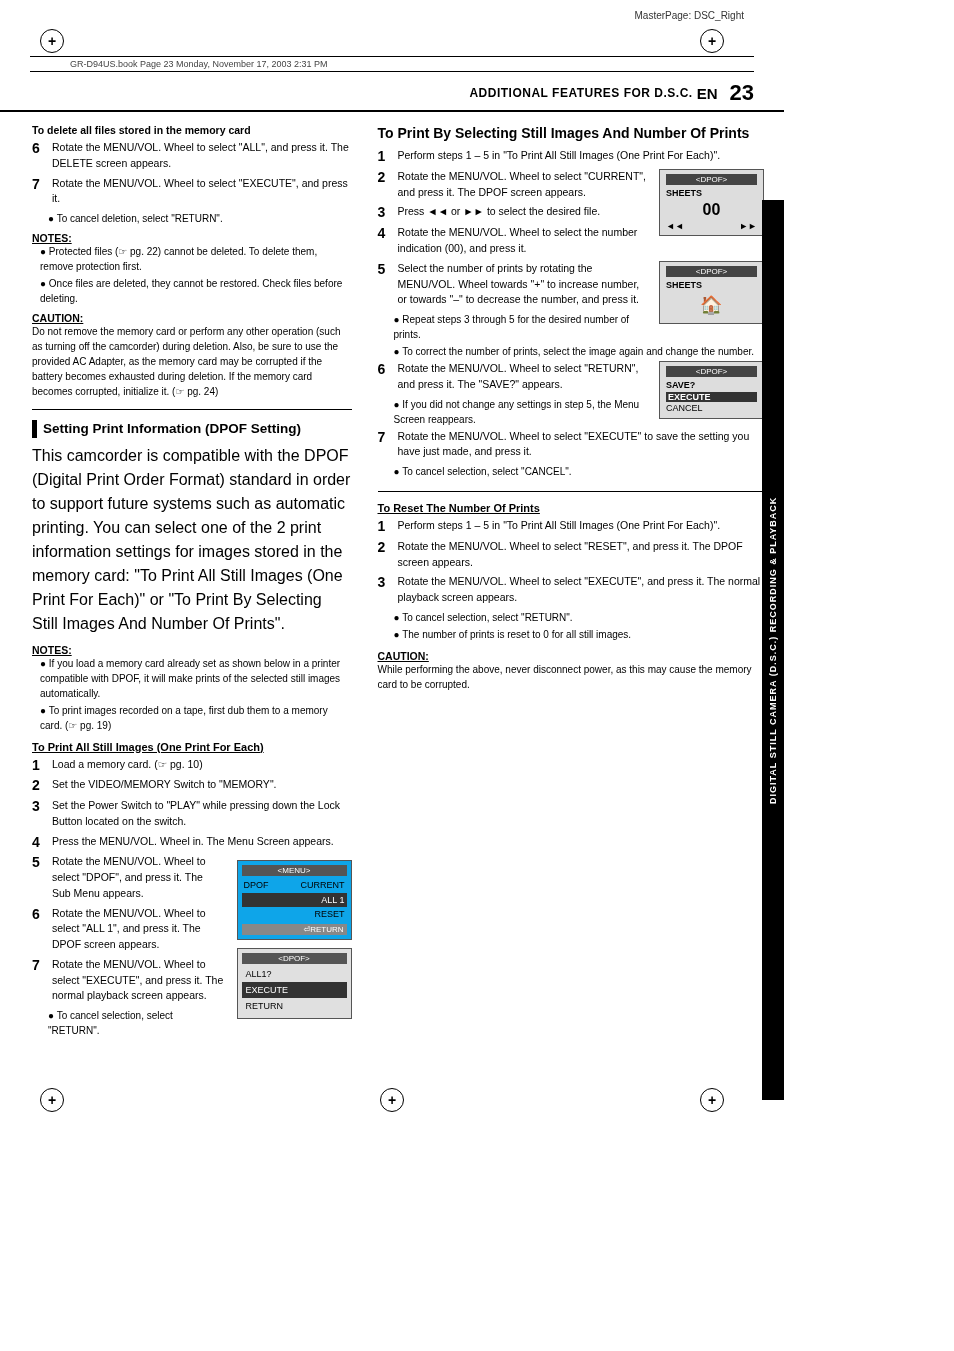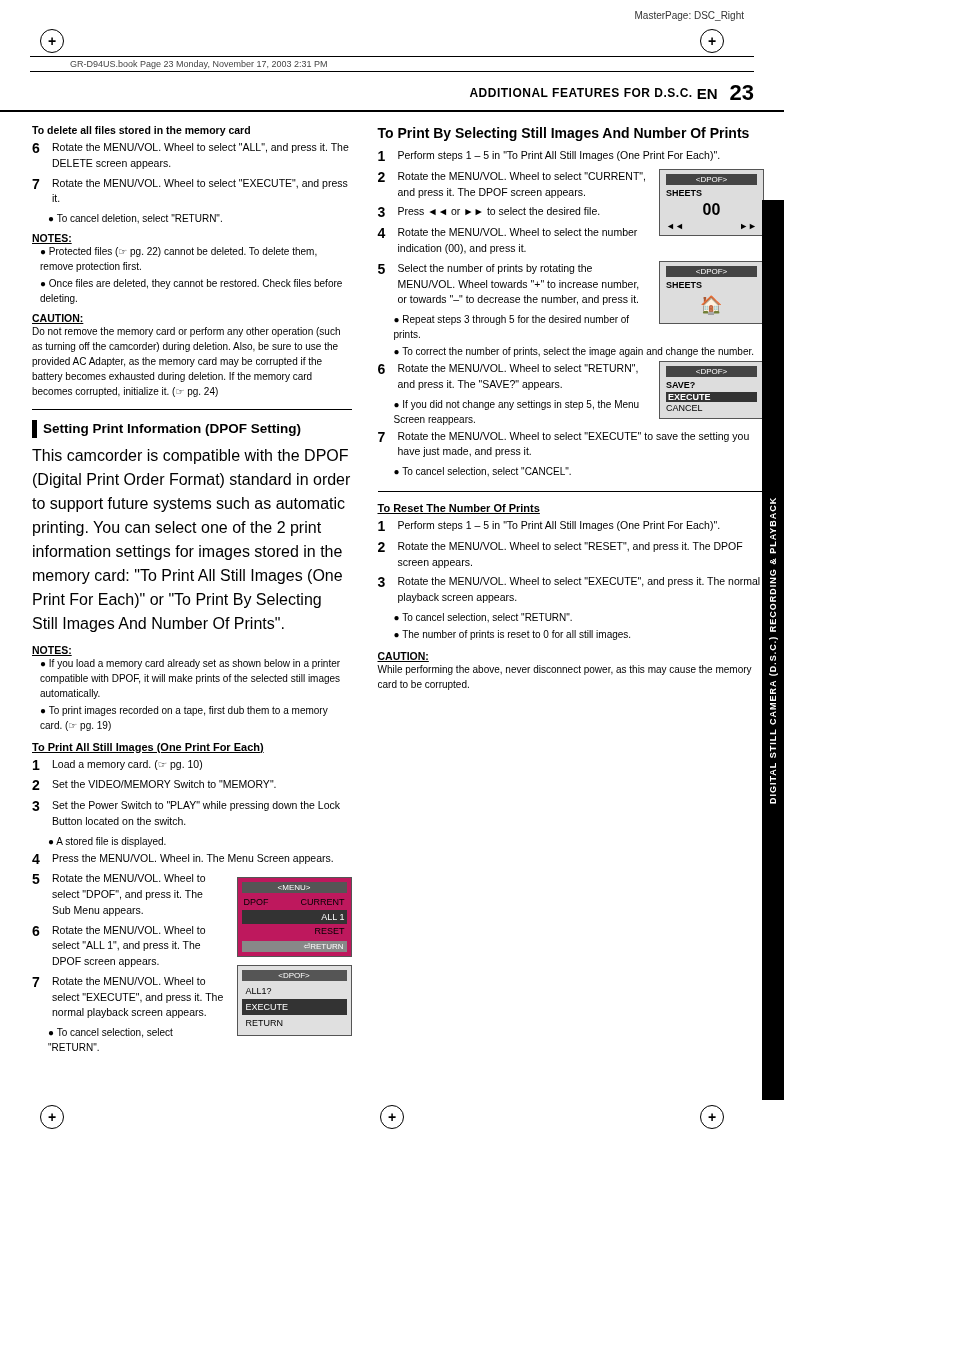--- a/index.html
+++ b/index.html
@@ -191,21 +191,21 @@
       padding-left: 16px;
       margin-bottom: 2px;
     }
     .step-bullet::before {
       content: '● ';
     }
 
     
     .menu-screen {
       border: 1.5px solid #555;
-      background: #be185d;
+      background: #0ea5e9;
       width: 115px;
       padding: 4px;
       margin: 6px 0 6px auto;
       font-size: 9px;
     }
     .menu-screen .ms-title {
       background: #555;
       color: #fff;
       text-align: center;
       font-size: 8px;
@@ -470,21 +470,20 @@
           <span class="step-text">Load a memory card. (☞ pg. 10)</span>
         </div>
         <div class="step">
           <span class="step-num">2</span>
           <span class="step-text">Set the VIDEO/MEMORY Switch to "MEMORY".</span>
         </div>
         <div class="step">
           <span class="step-num">3</span>
           <span class="step-text">Set the Power Switch to "PLAY" while pressing down the Lock Button located on the switch.</span>
         </div>
-        <div class="step-bullet">A stored file is displayed.</div>
         <div class="step">
           <span class="step-num">4</span>
           <span class="step-text">Press the  MENU/VOL. Wheel in. The Menu Screen appears.</span>
         </div>
 
         <div style="display:flex; align-items:flex-start;">
           <div style="flex:1;">
             <div class="step">
               <span class="step-num">5</span>
               <span class="step-text">Rotate the  MENU/VOL. Wheel to select "DPOF", and press it. The Sub Menu appears.</span>

